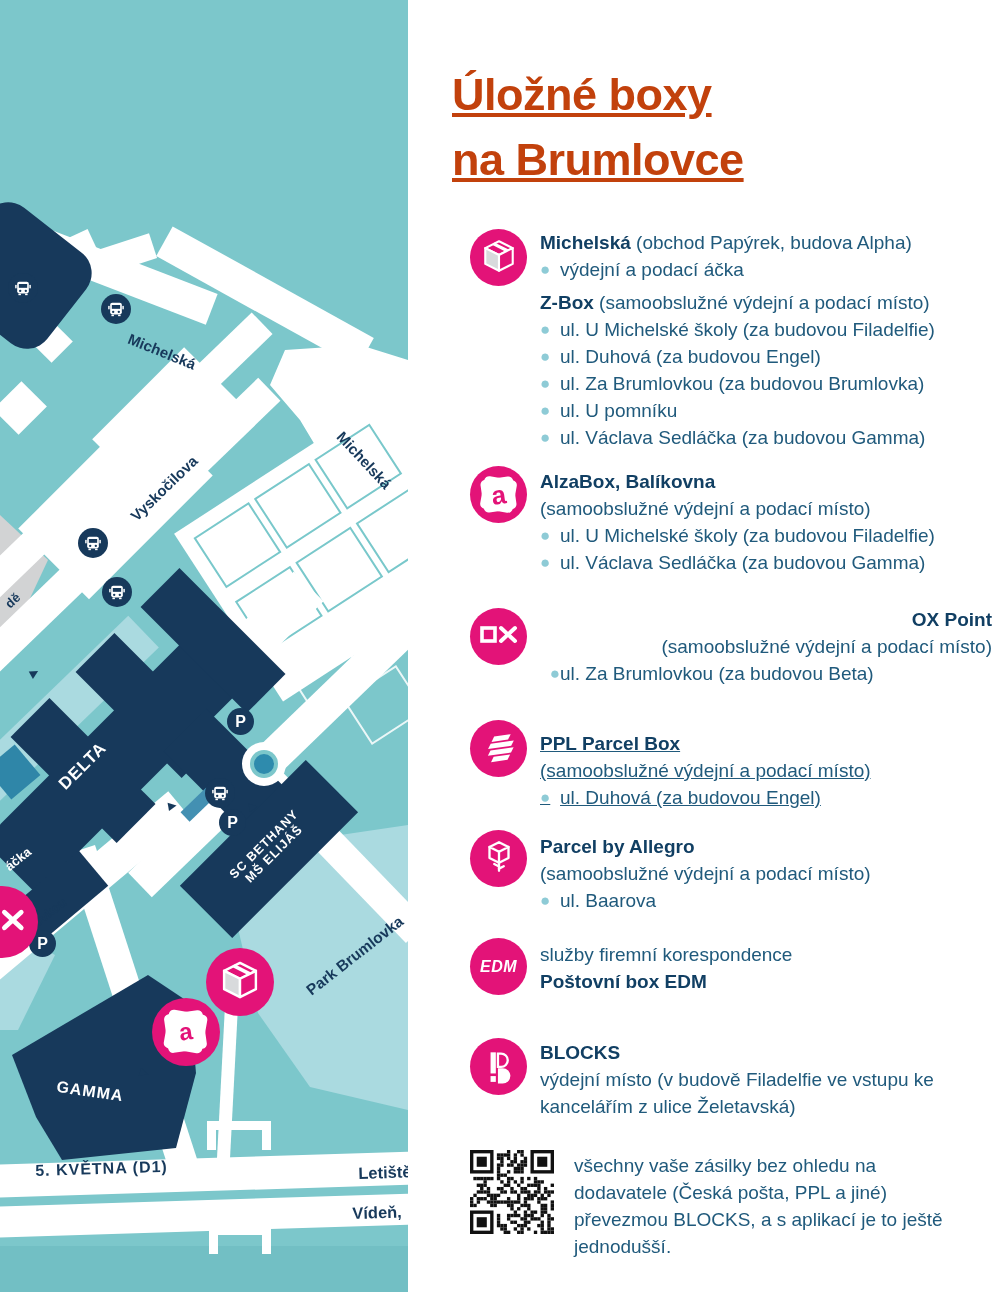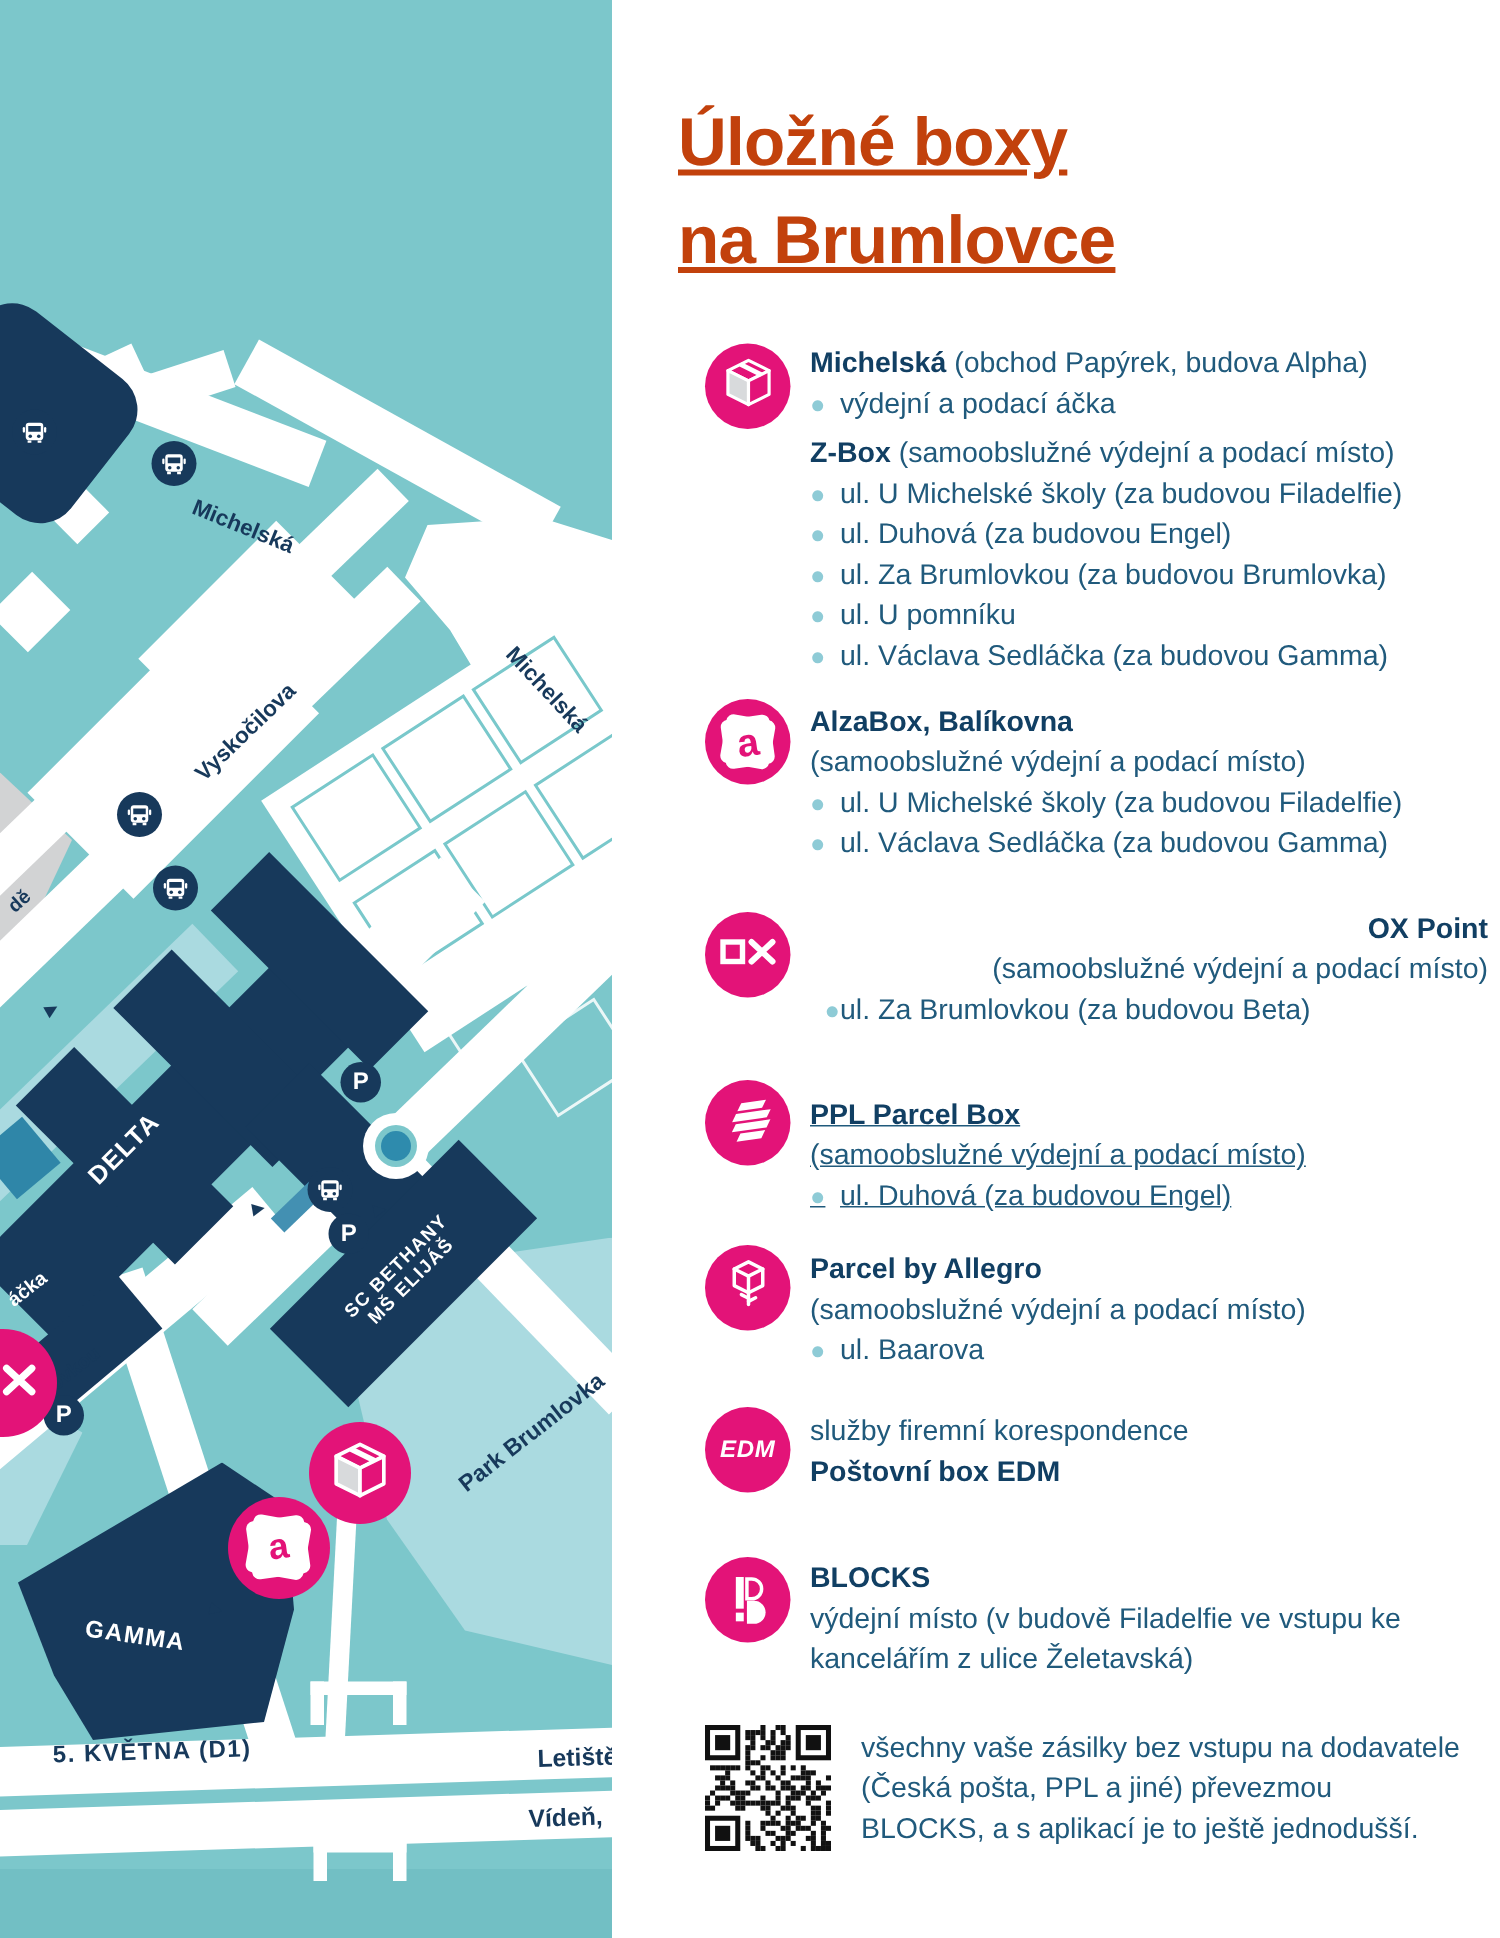--- a/index.html
+++ b/index.html
@@ -583,15 +583,15 @@
         <rect x="0" y="0" width="23.52" height="23.52" fill="#111"></rect>
         <rect x="3.36" y="3.36" width="16.8" height="16.8" fill="#fff"></rect>
         <rect x="6.72" y="6.72" width="10.08" height="10.08" fill="#111"></rect>
         <rect x="60.48" y="0" width="23.52" height="23.52" fill="#111"></rect>
         <rect x="63.839999999999996" y="3.36" width="16.8" height="16.8" fill="#fff"></rect>
         <rect x="67.2" y="6.72" width="10.08" height="10.08" fill="#111"></rect>
         <rect x="0" y="60.48" width="23.52" height="23.52" fill="#111"></rect>
         <rect x="3.36" y="63.839999999999996" width="16.8" height="16.8" fill="#fff"></rect>
         <rect x="6.72" y="67.2" width="10.08" height="10.08" fill="#111"></rect>
       </svg></div>
-  <div class="ltext" style="left:574px;top:1152px;width:400px;">všechny vaše zásilky bez vstupu na dodavatele (Česká pošta, PPL a jiné) převezmou BLOCKS, a s aplikací je to ještě jednodušší.</div>
+  <div class="ltext" style="left:574px;top:1152px;width:400px;">všechny vaše zásilky bez ohledu na dodavatele (Česká pošta, PPL a jiné) převezmou BLOCKS, a s aplikací je to ještě jednodušší.</div>
 
 </div>
 
 </body></html>

